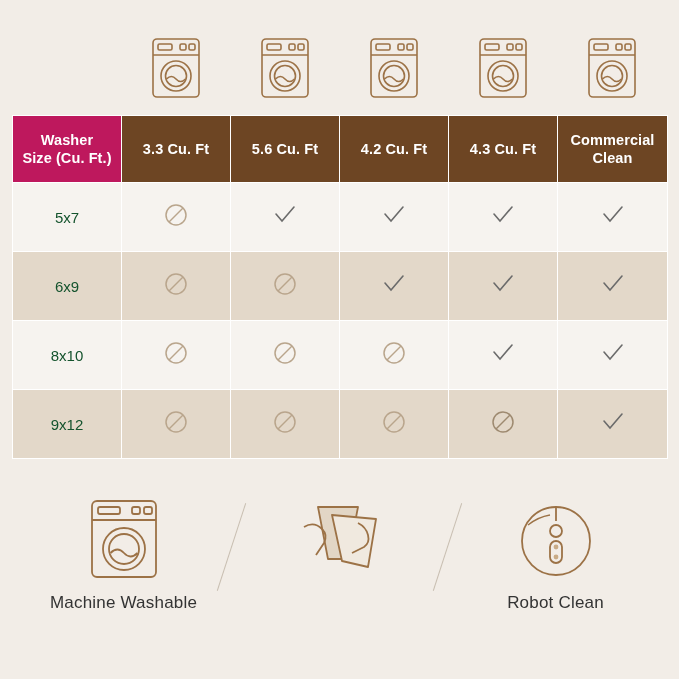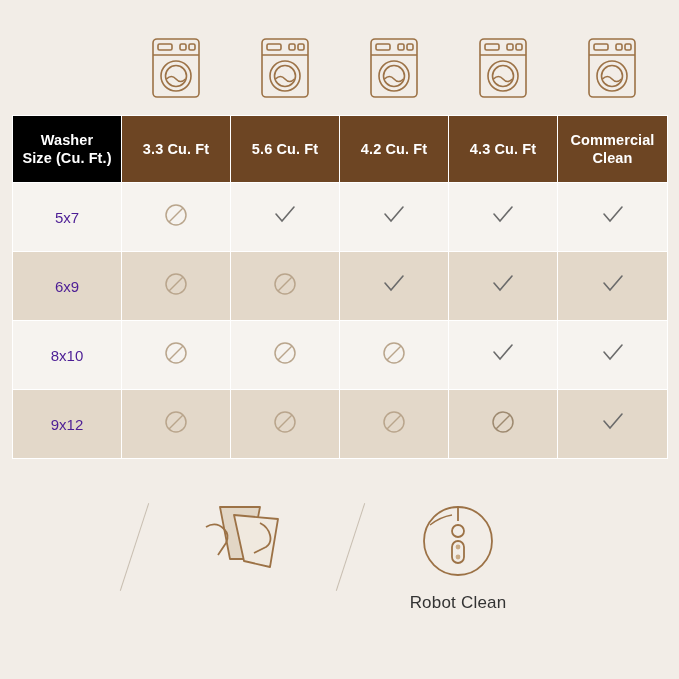--- a/index.html
+++ b/index.html
@@ -56,26 +56,26 @@
     background: #6d4523;
     color: #ffffff;
     font-size: 14.5px;
     font-weight: bold;
     text-align: center;
     height: 66px;
     line-height: 1.25;
     letter-spacing: 0.1px;
   }
   .hdr.first {
-    background: #000000;
+    background: #be185d;
   }
   .row-label {
     text-align: center;
     font-size: 15px;
-    color: #4c1d95;
+    color: #14532d;
     height: 68px;
   }
   .cell {
     text-align: center;
     height: 68px;
     vertical-align: middle;
   }
   tr.light .row-label, tr.light .cell { background: #f6f3ef; }
   tr.dark  .row-label, tr.dark  .cell { background: #e3d8c9; text-align: center; }
 
@@ -399,20 +399,37 @@
             </svg>
           </span>
         </td>
       </tr>
 
     </tbody>
   </table>
 
   <div class="legend">
 
+    <div class="legend-item">
+      <div class="legend-art">
+        <span>
+          <svg width="76" height="86" viewBox="0 0 76 86" fill="none" stroke="#9c7246" stroke-width="1.8">
+            <rect x="6" y="5" width="64" height="76" rx="5"></rect>
+            <line x1="6" y1="24" x2="70" y2="24"></line>
+            <rect x="12" y="11" width="22" height="7" rx="2"></rect>
+            <rect x="46" y="11" width="8" height="7" rx="2"></rect>
+            <rect x="58" y="11" width="8" height="7" rx="2"></rect>
+            <circle cx="38" cy="53" r="21"></circle>
+            <circle cx="38" cy="53" r="15"></circle>
+            <path d="M24.5 57 q7 -7 13.5 0 q6.5 7 13.5 0"></path>
+          </svg>
+        </span>
+      </div>
+      <div class="legend-label">Machine Washable</div>
+    </div>
 
     <div class="divider"></div>
 
     <div class="legend-item">
       <div class="legend-art">
         <span>
           <svg width="104" height="84" viewBox="0 0 104 84" fill="none" stroke="#9c7246" stroke-width="1.8" stroke-linejoin="round">
             <path d="M30 10 L70 10 L60 62 L40 62 Z" fill="#e2d6c5"></path>
             <path d="M44 18 L88 22 L80 70 L54 64 Z" fill="#f0e9df"></path>
             <path d="M70 26 q8 4 10 12 q2 8 -4 12 l-12 6"></path>

